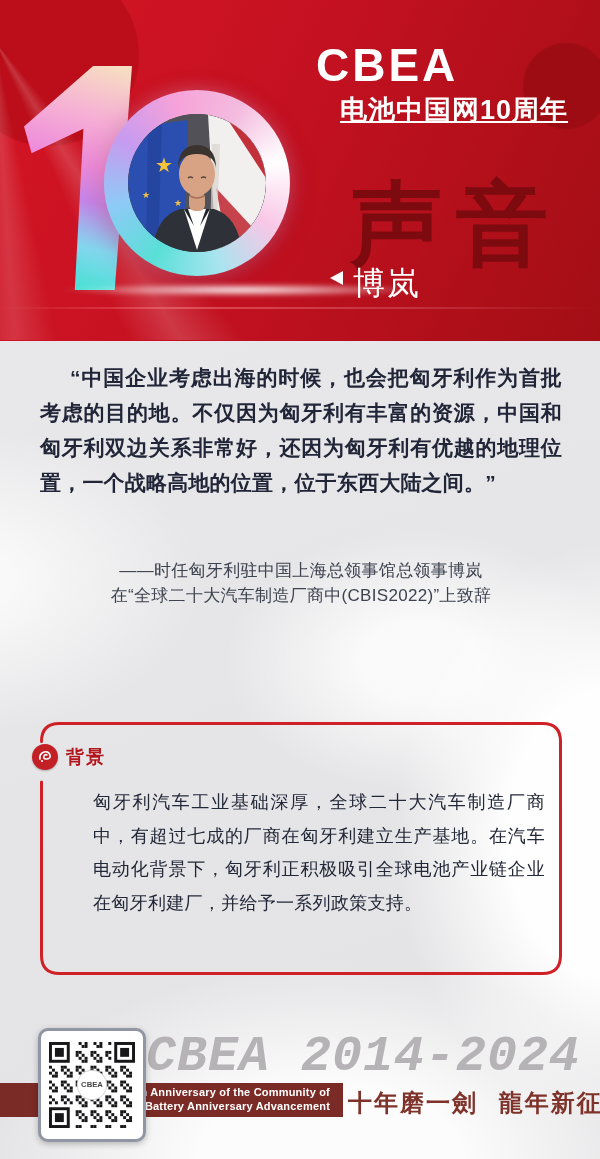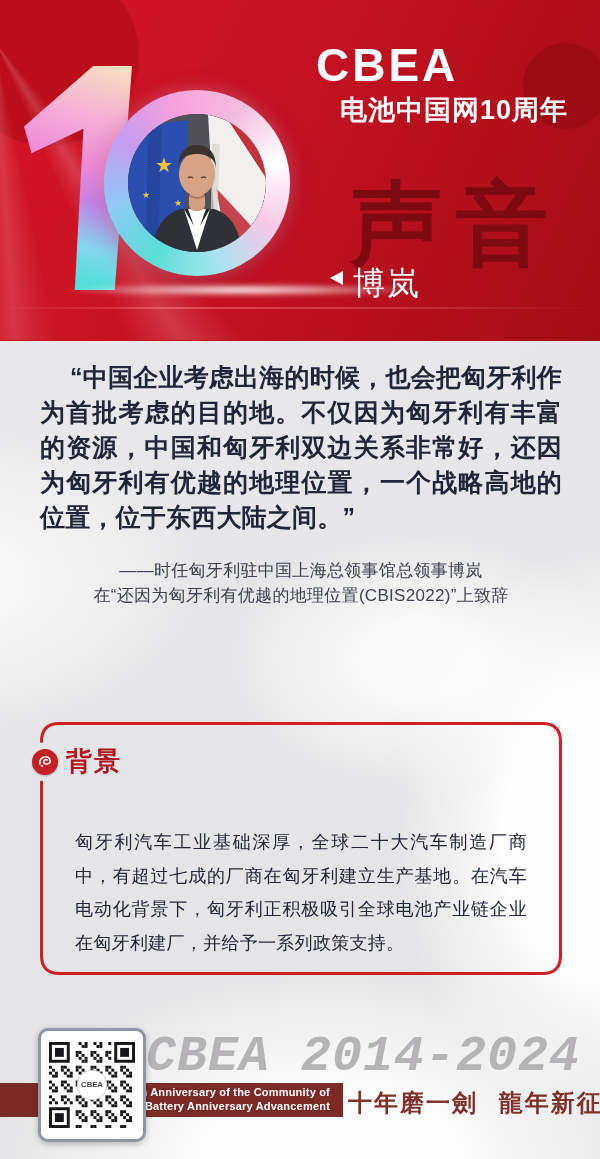--- a/index.html
+++ b/index.html
@@ -46,48 +46,48 @@
     position:absolute;left:58px;top:283px;width:366px;height:14px;
     background:radial-gradient(ellipse at center, rgba(255,255,255,.95) 0%, rgba(255,255,255,0) 70%);
     filter:blur(2px);
   }
   .logo{
     position:absolute;left:316px;top:38px;color:#fff;
     font-size:46px;font-weight:bold;letter-spacing:3px;font-stretch:expanded;
   }
   .subtitle{
     position:absolute;left:340px;top:92px;color:#fff;
-    font-size:27px;font-weight:bold;letter-spacing:1px;
+    font-size:27px;font-weight:bold;letter-spacing:1px;text-decoration:underline;
   }
   .series-title{
     position:absolute;left:350px;top:128px;color:#7d0a0e;
     font-size:92px;font-weight:bold;letter-spacing:14px;line-height:96px;margin-top:48px;
   }
   .speaker{position:absolute;left:330px;top:250px;display:flex;align-items:center;gap:10px;}
   .tri-left{width:0;height:0;border-top:7px solid transparent;border-bottom:7px solid transparent;border-right:13px solid #ffffff;}
   .speaker-name{color:#fff;font-size:32px;font-weight:normal;letter-spacing:2px;margin-top:12px;}
   
   .quote{
     position:absolute;left:40px;top:360px;width:522px;
-    font-size:25px;line-height:35px;font-weight:bold;color:#212538;
+    font-size:21px;line-height:35px;font-weight:bold;color:#212538;
     text-indent:30px;text-align:justify;letter-spacing:.2px;
   }
   .attribution{
     position:absolute;left:40px;top:558px;width:522px;text-align:center;
     font-size:17px;line-height:25px;color:#3e4350;letter-spacing:.3px;
   }
   
   .bg-box{position:absolute;left:40px;top:722px;width:522px;height:253px;}
   .bg-box svg.border{position:absolute;left:0;top:0;}
   .bg-title{position:absolute;left:-8px;top:22px;display:flex;align-items:center;gap:8px;}
   .seal{width:26px;height:26px;border-radius:50%;background:#c32026;display:flex;align-items:center;justify-content:center;box-shadow:0 1px 2px rgba(0,0,0,.25);}
-  .bg-title-label{font-size:26px;font-weight:bold;color:#b2151b;letter-spacing:2px;font-family:Liberation Serif, serif;}
+  .bg-title-label{font-size:18px;font-weight:bold;color:#b2151b;letter-spacing:2px;font-family:Liberation Serif, serif;}
   .bg-body{
-    position:absolute;left:35px;top:64px;width:452px;
-    font-size:18px;line-height:33.5px;color:#232838;text-align:justify;letter-spacing:.3px;margin-top:40px;
+    position:absolute;left:53px;top:64px;width:452px;
+    font-size:18px;line-height:33.5px;color:#232838;text-align:justify;letter-spacing:.3px;
   }
   
   .band{position:absolute;left:0;top:1083px;width:343px;height:34px;background:#7b2b26;}
   .band-text{
     position:absolute;left:0;top:1086px;width:330px;text-align:right;
     color:#fff;font-size:11px;line-height:13.5px;font-weight:bold;letter-spacing:.2px;
   }
   .range{
     position:absolute;left:146px;top:1028px;
     font-size:50px;font-weight:bold;font-style:italic;color:#b5b3b5;letter-spacing:1px;font-family:Liberation Mono, monospace;
@@ -157,21 +157,21 @@
     <div class="series-title">声音</div>
     <div class="speaker">
       <span class="tri-left"></span>
       <span class="speaker-name">博岚</span>
     </div>
   </div>
 
   <div class="quote">“中国企业考虑出海的时候，也会把匈牙利作为首批考虑的目的地。不仅因为匈牙利有丰富的资源，中国和匈牙利双边关系非常好，还因为匈牙利有优越的地理位置，一个战略高地的位置，位于东西大陆之间。”</div>
   <div class="attribution">
     <div>——时任匈牙利驻中国上海总领事馆总领事博岚</div>
-    <div>在“还因为匈牙利有优越的地理位置(CBIS2022)”上致辞</div>
+    <div>在“全球二十大汽车制造厂商中(CBIS2022)”上致辞</div>
   </div>
 
   <div class="bg-box">
     <svg class="border" width="522" height="253" viewBox="0 0 522 253">
       <path d="M1.5 60 L1.5 233.5 Q1.5 251.5 19.5 251.5 L502.5 251.5 Q520.5 251.5 520.5 233.5 L520.5 19.5 Q520.5 1.5 502.5 1.5 L19.5 1.5 Q1.5 1.5 1.5 19.5" fill="none" stroke="#d02027" stroke-width="3" stroke-linecap="round"></path>
     </svg>
     <div class="bg-title">
       <span class="seal">
         <svg width="18" height="18" viewBox="0 0 18 18">
           <path d="M4,11 Q3,6 8,4 Q13,3 14,7 Q15,11 10,11 Q7,11 8,8 Q9,6 11,7" fill="none" stroke="#fff" stroke-width="1.6" stroke-linecap="round"></path>

